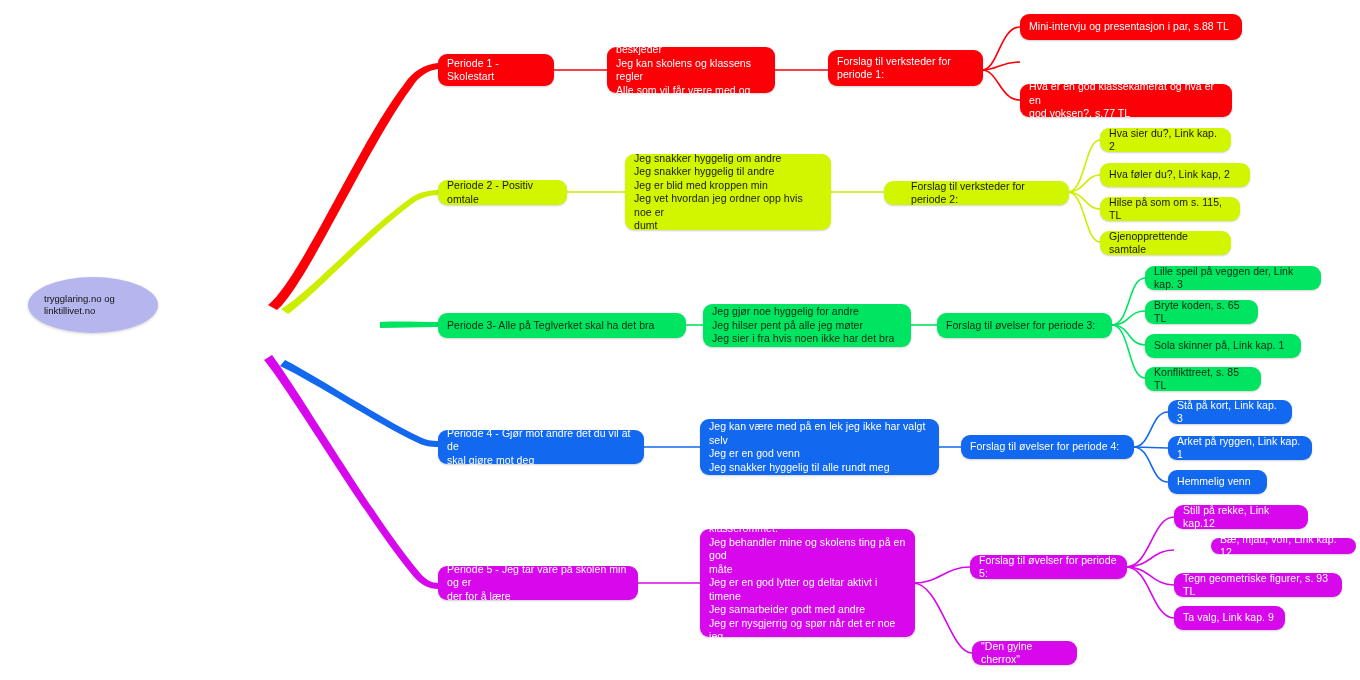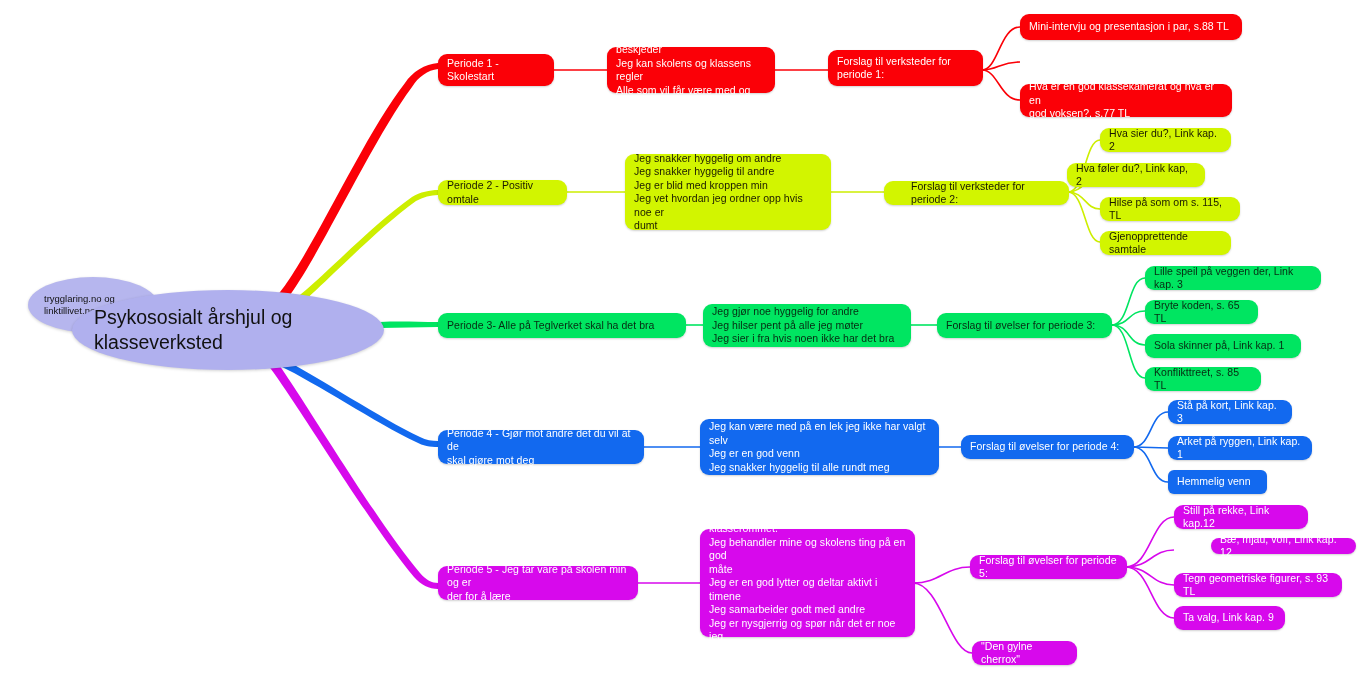--- a/index.html
+++ b/index.html
@@ -124,24 +124,20 @@
     <path d="M 1126,567 C 1150,567 1152,550 1174,550" stroke="#d709ec" stroke-width="1.6" fill="none"></path>
     <path d="M 1126,567 C 1150,567 1152,585 1174,585" stroke="#d709ec" stroke-width="1.6" fill="none"></path>
     <path d="M 1126,567 C 1150,567 1152,618 1174,618" stroke="#d709ec" stroke-width="1.6" fill="none"></path>
   </svg>
 
   <div class="ellipse" id="source-node" style="left:28px; top:277px; width:130px; height:56px;">
     <span class="txt">trygglaring.no og
 linktillivet.no</span>
   </div>
 
-  <div class="ellipse" id="central-node" style="left:72px; top:290px; width:312px; height:80px;">
-    <span class="txt">Psykososialt årshjul
-og klasseverksted</span>
-  </div>
 
   <div class="node c-red" style="left:438px; top:54px; width:116px; height:32px;">
     <span class="txt">Periode 1 - Skolestart</span>
   </div>
   <div class="node c-red" style="left:607px; top:47px; width:168px; height:46px;">
     <span class="txt">Jeg hører etter og følger beskjeder
 Jeg kan skolens og klassens regler
 Alle som vil får være med og leke</span>
   </div>
   <div class="node c-red" style="left:828px; top:50px; width:155px; height:36px;">
@@ -165,21 +161,21 @@
 Jeg er blid med kroppen min
 Jeg vet hvordan jeg ordner opp hvis noe er
 dumt</span>
   </div>
   <div class="node c-lime" style="left:884px; top:181px; width:185px; height:24px;padding-left:27px;">
     <span class="txt">Forslag til verksteder for periode 2:</span>
   </div>
   <div class="node c-lime" style="left:1100px; top:128px; width:131px; height:24px;">
     <span class="txt">Hva sier du?, Link kap. 2</span>
   </div>
-  <div class="node c-lime" style="left:1067px; top:163px; width:138px; height:24px;">
+  <div class="node c-lime" style="left:1100px; top:163px; width:150px; height:24px;">
     <span class="txt">Hva føler du?, Link kap, 2</span>
   </div>
   <div class="node c-lime" style="left:1100px; top:197px; width:140px; height:24px;">
     <span class="txt">Hilse på som om s. 115, TL</span>
   </div>
   <div class="node c-lime" style="left:1100px; top:231px; width:131px; height:24px;">
     <span class="txt">Gjenopprettende samtale</span>
   </div>
 
   <div class="node c-green" style="left:438px; top:313px; width:248px; height:25px;">
@@ -218,21 +214,21 @@
   </div>
   <div class="node c-blue" style="left:961px; top:435px; width:173px; height:24px;">
     <span class="txt">Forslag til øvelser for periode 4:</span>
   </div>
   <div class="node c-blue" style="left:1168px; top:400px; width:124px; height:24px;">
     <span class="txt">Stå på kort, Link kap. 3</span>
   </div>
   <div class="node c-blue" style="left:1168px; top:436px; width:144px; height:24px;">
     <span class="txt">Arket på ryggen, Link kap. 1</span>
   </div>
-  <div class="node c-blue" style="left:1168px; top:470px; width:99px; height:24px;border-radius:6px;">
+  <div class="node c-blue" style="left:1168px; top:470px; width:99px; height:24px;">
     <span class="txt">Hemmelig venn</span>
   </div>
 
   <div class="node c-magenta" style="left:438px; top:566px; width:200px; height:34px;">
     <span class="txt">Periode 5 - Jeg tar vare på skolen min og er
 der for å lære</span>
   </div>
   <div class="node c-magenta" style="left:700px; top:529px; width:215px; height:108px;">
     <span class="txt">Jeg holder orden i garderoben og
 klasserommet.

